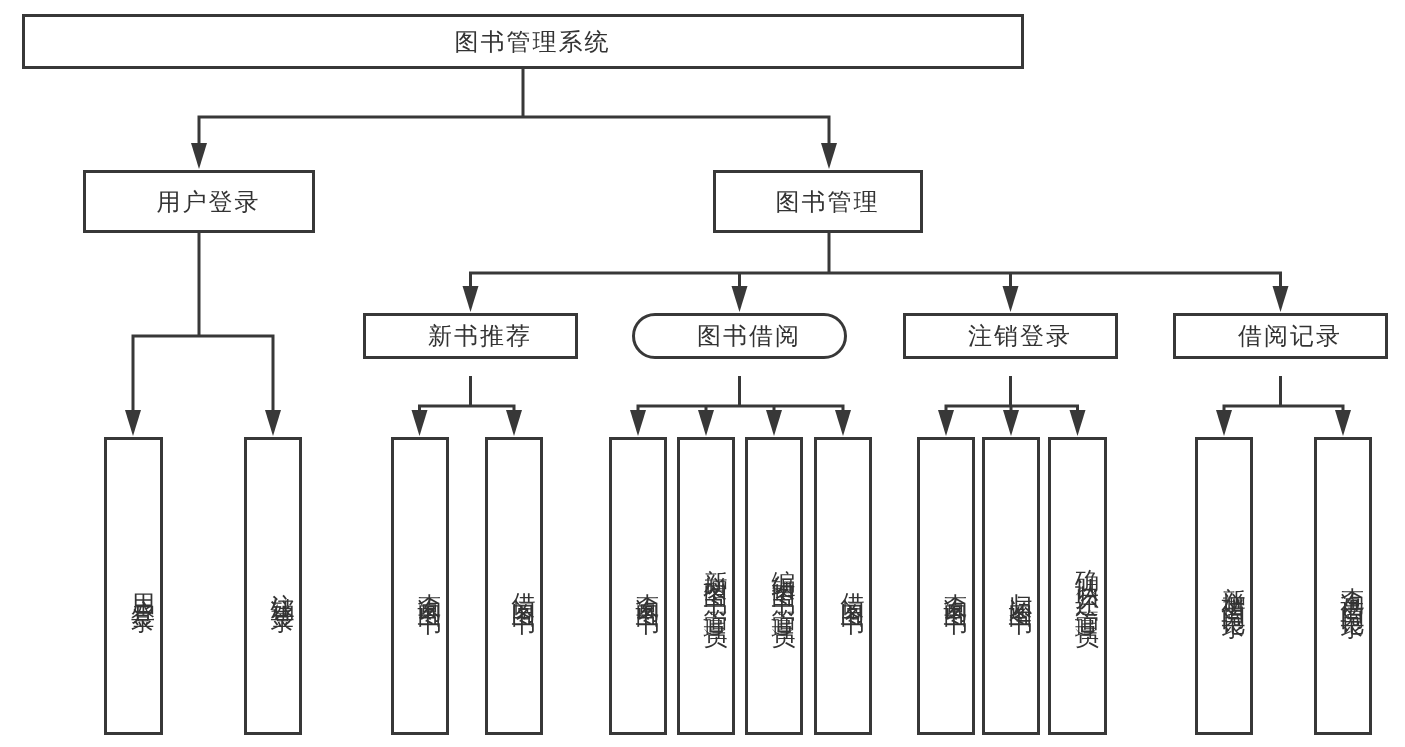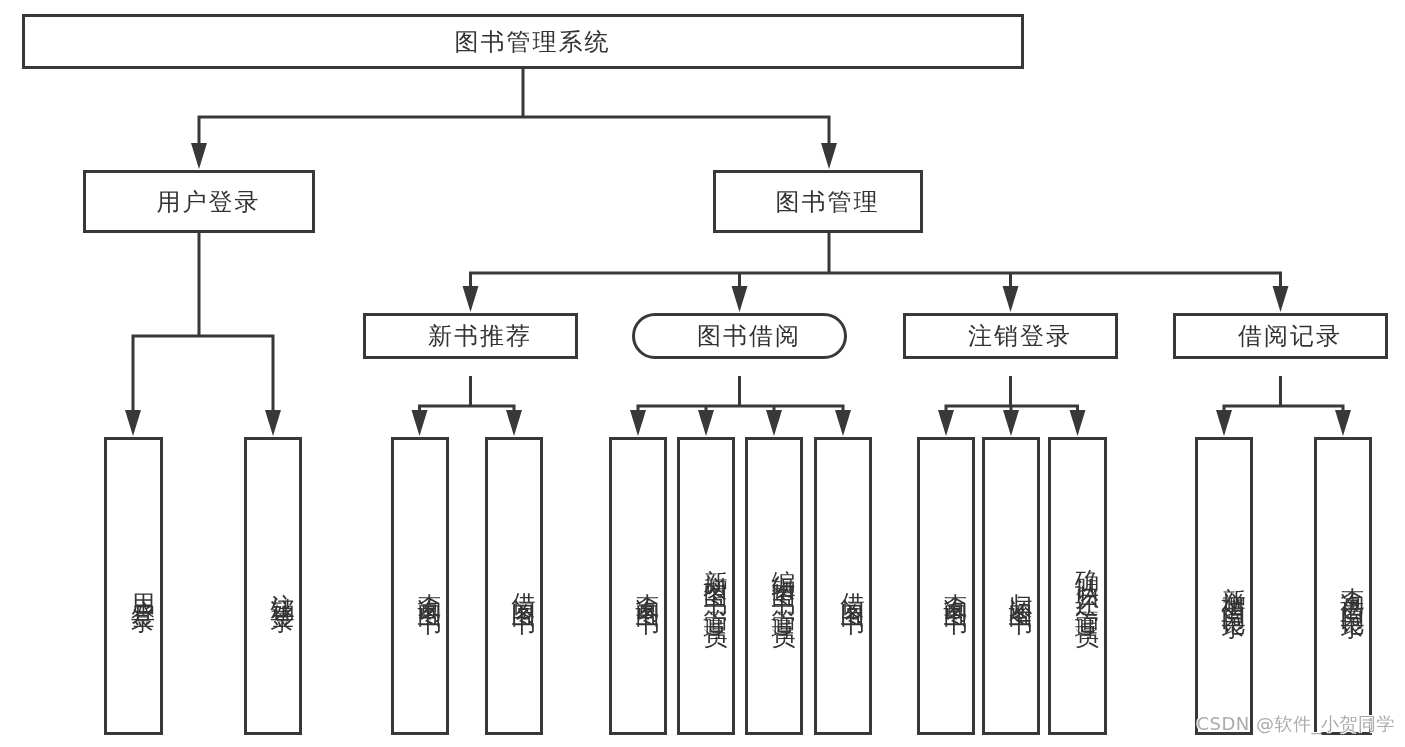--- a/index.html
+++ b/index.html
@@ -179,15 +179,14 @@
     <span>确认归还（管理员）</span>
   </div>
 
   <div class="box v-box" style="left:1195px;">
     <span>新增借阅记录</span>
   </div>
   <div class="box v-box" style="left:1314px;">
     <span>查询借阅记录</span>
   </div>
 
-  <div class="watermark">CSDN @软件_小贺同学</div>
 
 </div>
 
 </body></html>

